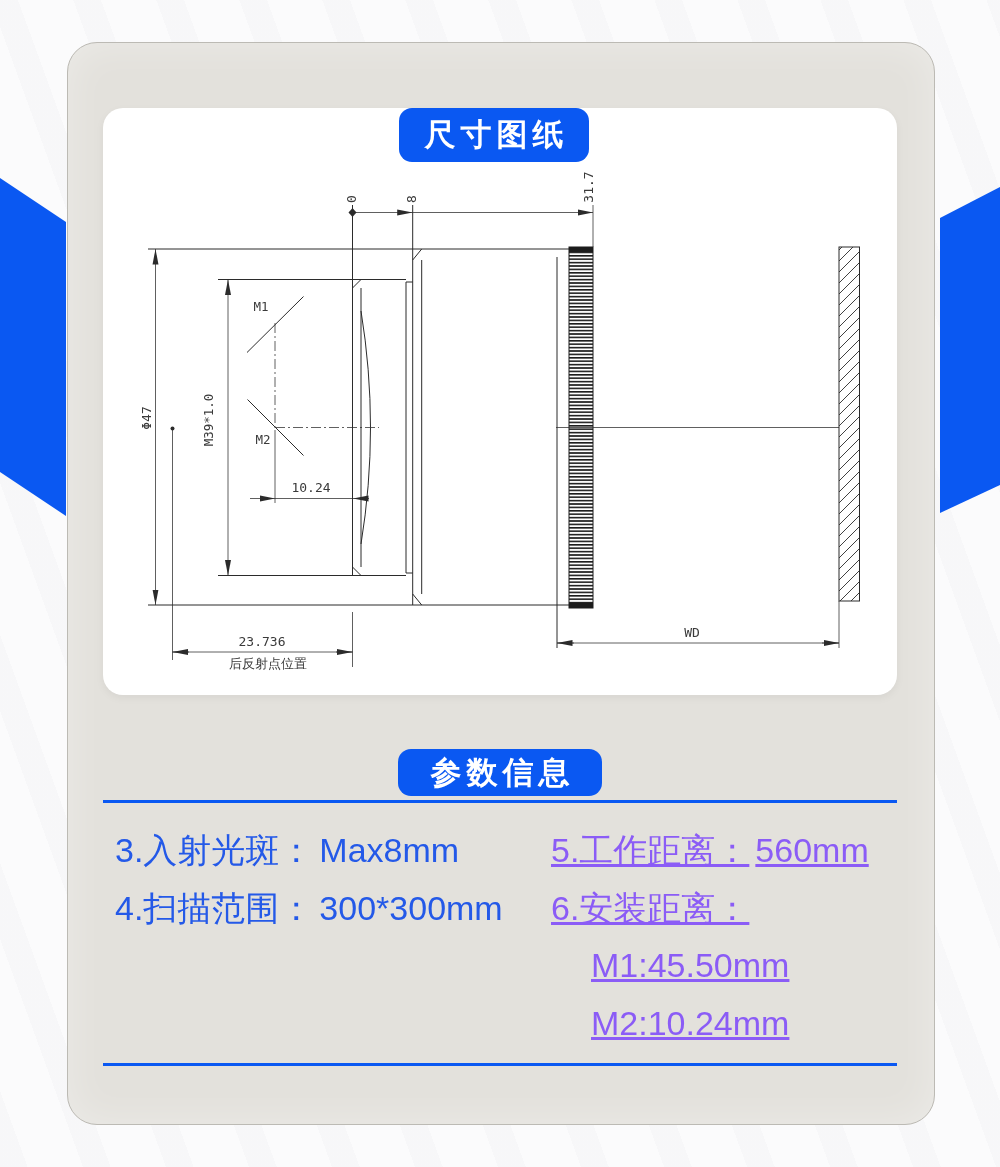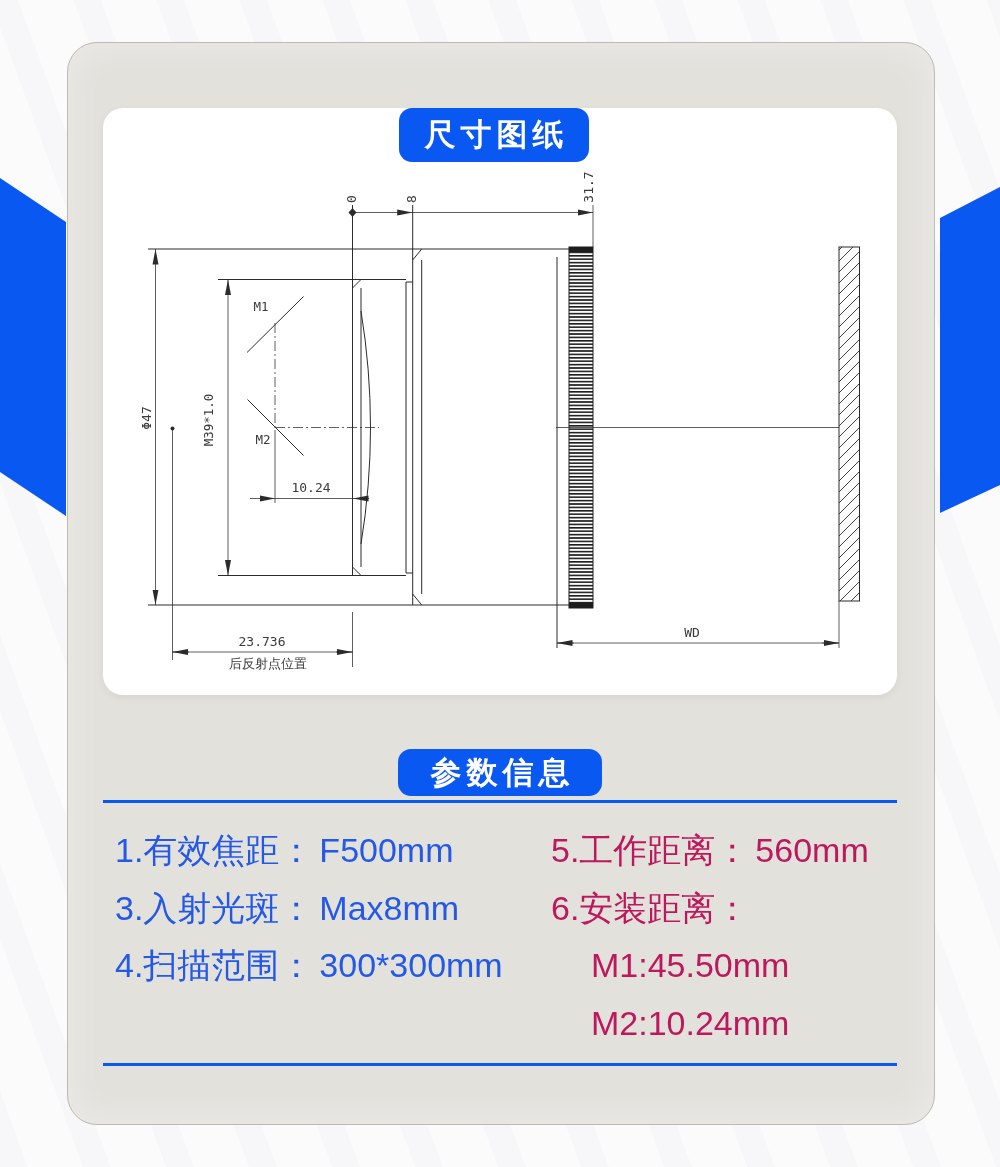--- a/index.html
+++ b/index.html
@@ -166,23 +166,22 @@
   </g>
 </svg>
 
 <div class="badge badge-2" style="background: rgb(10, 88, 242);">
   <span>参数信息</span>
 </div>
 <div class="blue-rule rule-top" style="background: rgb(10, 88, 242);"></div>
 <div class="blue-rule rule-bottom" style="background: rgb(10, 88, 242);"></div>
 
 <div class="params-col params-left" style="color: rgb(36, 89, 232);">
-  <div class="param-row"><span>1.有效焦距：</span><span class="param-value">F500mm</span></div>
   <div class="param-row"><span>3.入射光斑：</span><span class="param-value">Max8mm</span></div>
   <div class="param-row"><span>4.扫描范围：</span><span class="param-value">300*300mm</span></div>
 </div>
 
-<div class="params-col params-right" style="color: #be185d;">
+<div class="params-col params-right" style="color: #8b5cf6; text-decoration: underline;">
   <div class="param-row"><span>5.工作距离：</span><span class="param-value">560mm</span></div>
   <div class="param-row"><span>6.安装距离：</span><span class="param-value"></span></div>
   <div class="param-row indent"><span class="param-value">M1:45.50mm</span></div>
   <div class="param-row indent"><span class="param-value">M2:10.24mm</span></div>
 </div>
 
 </body></html>

